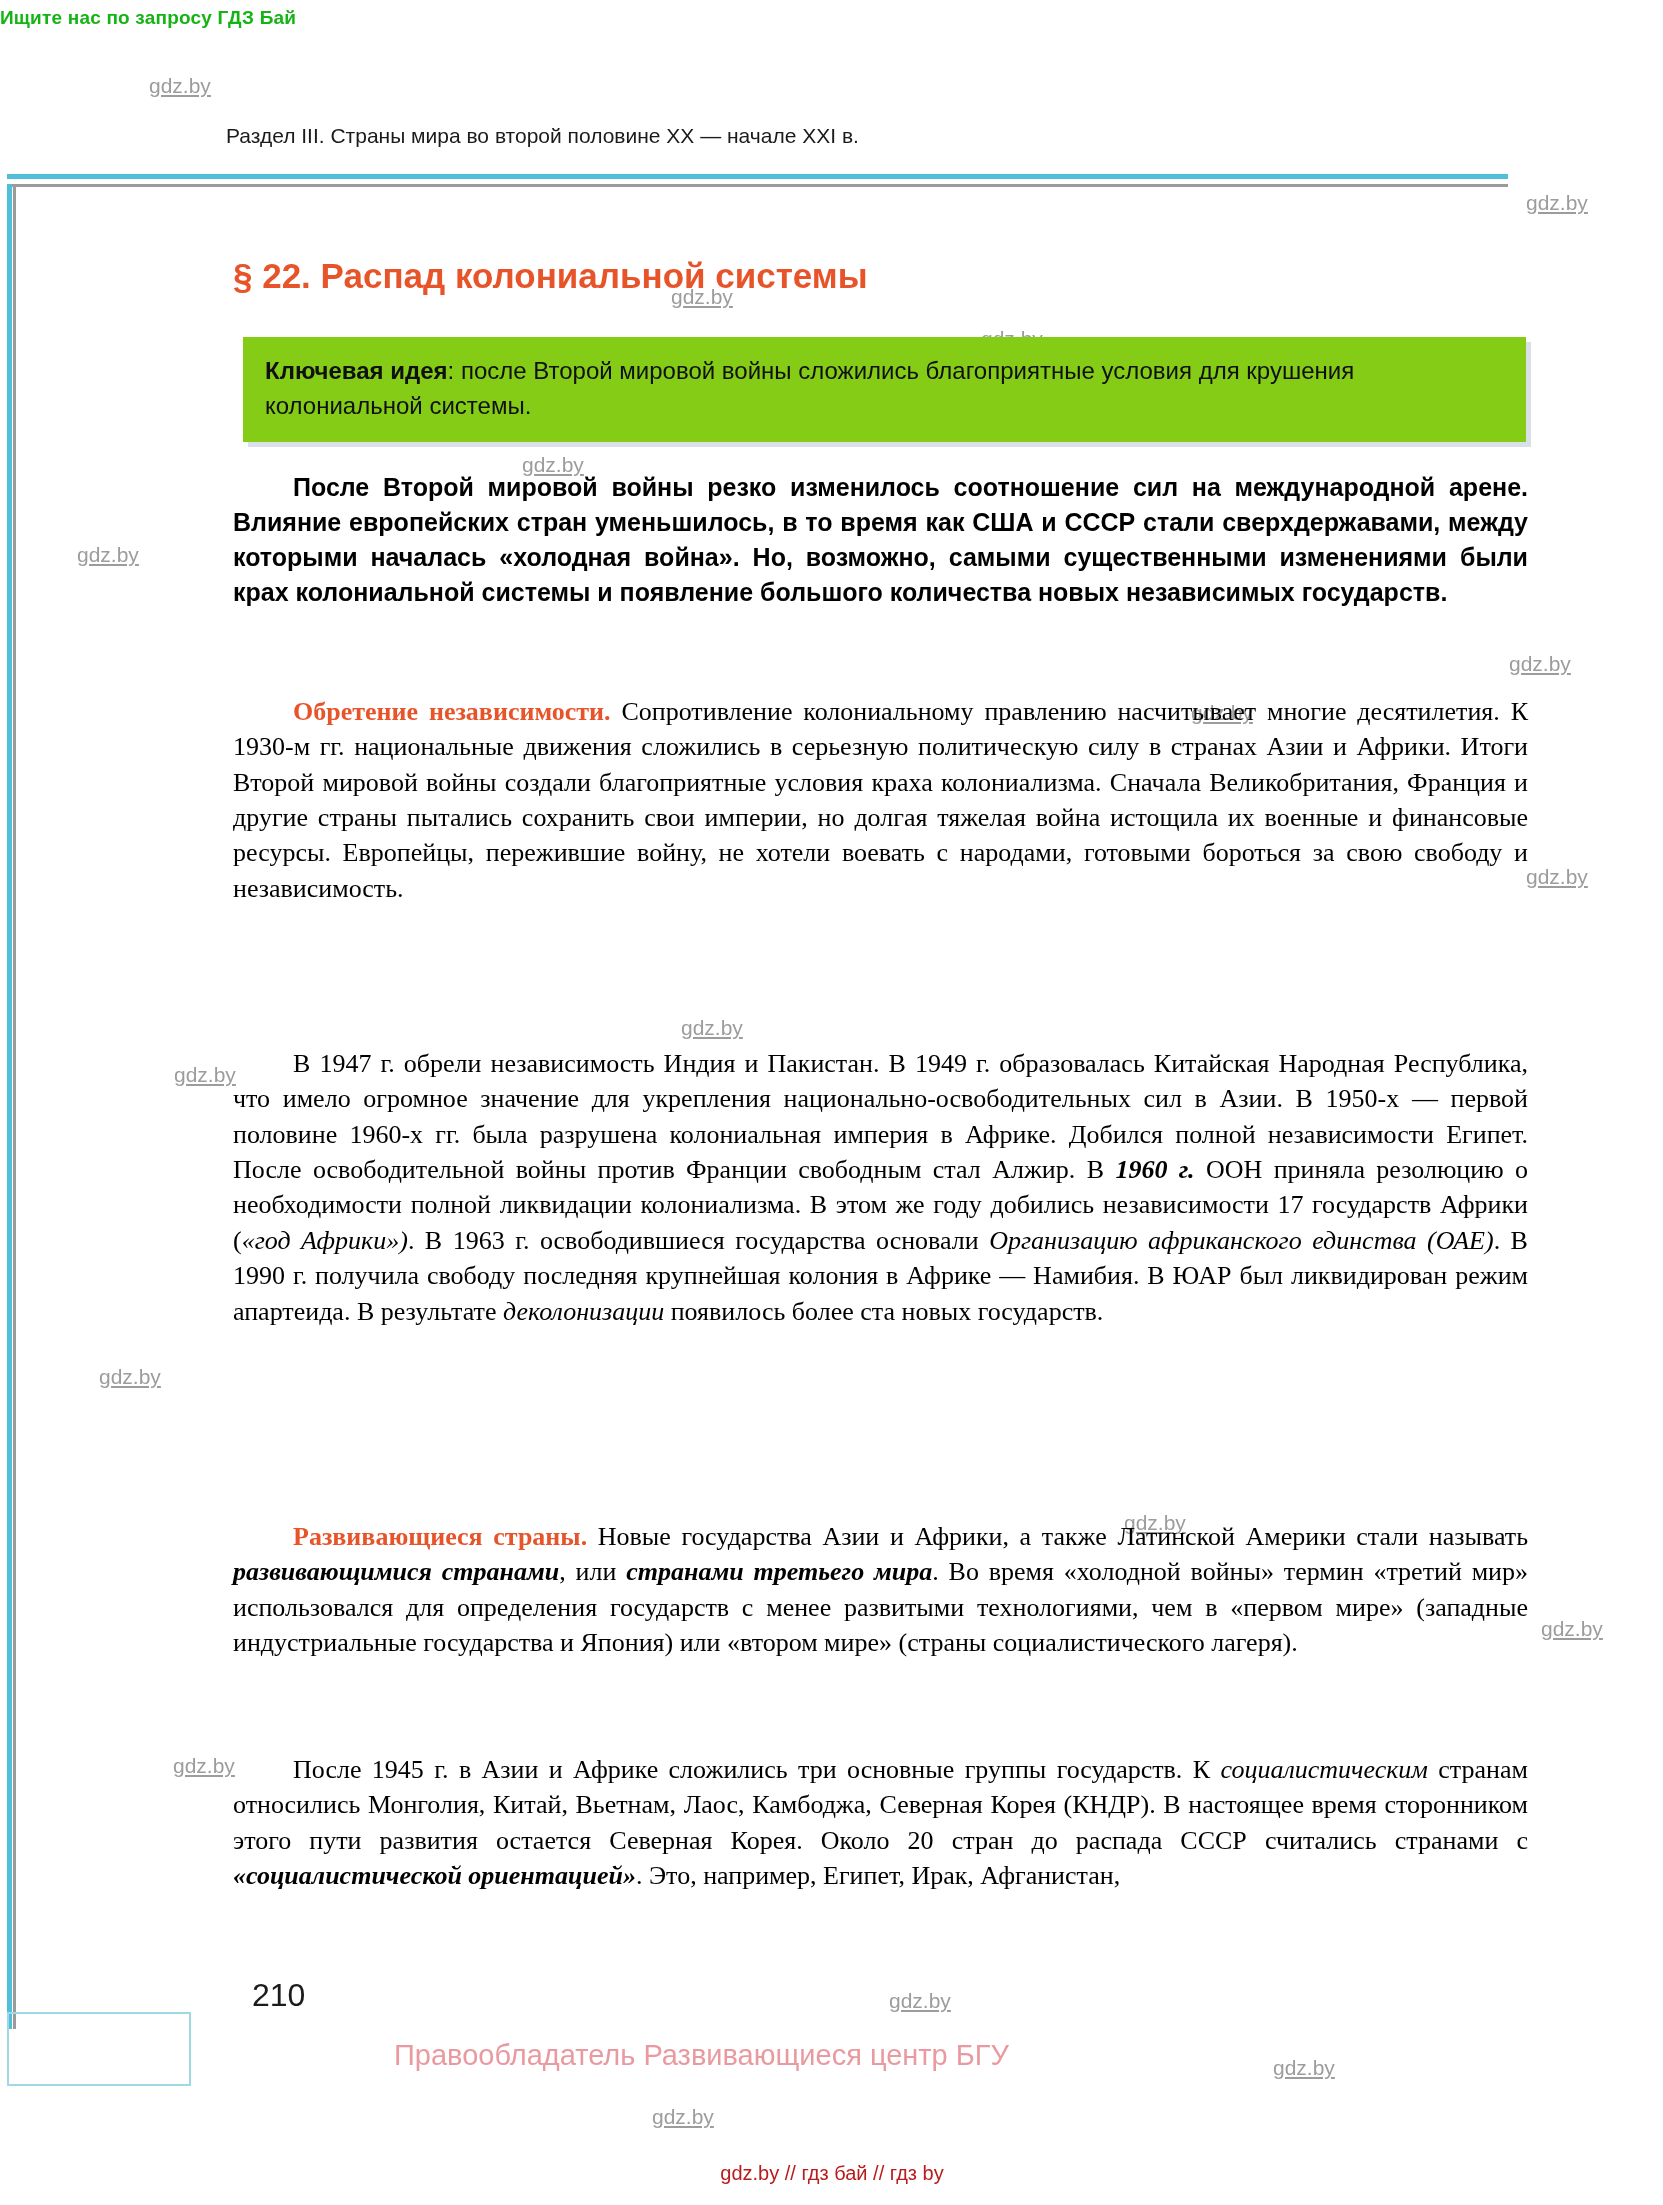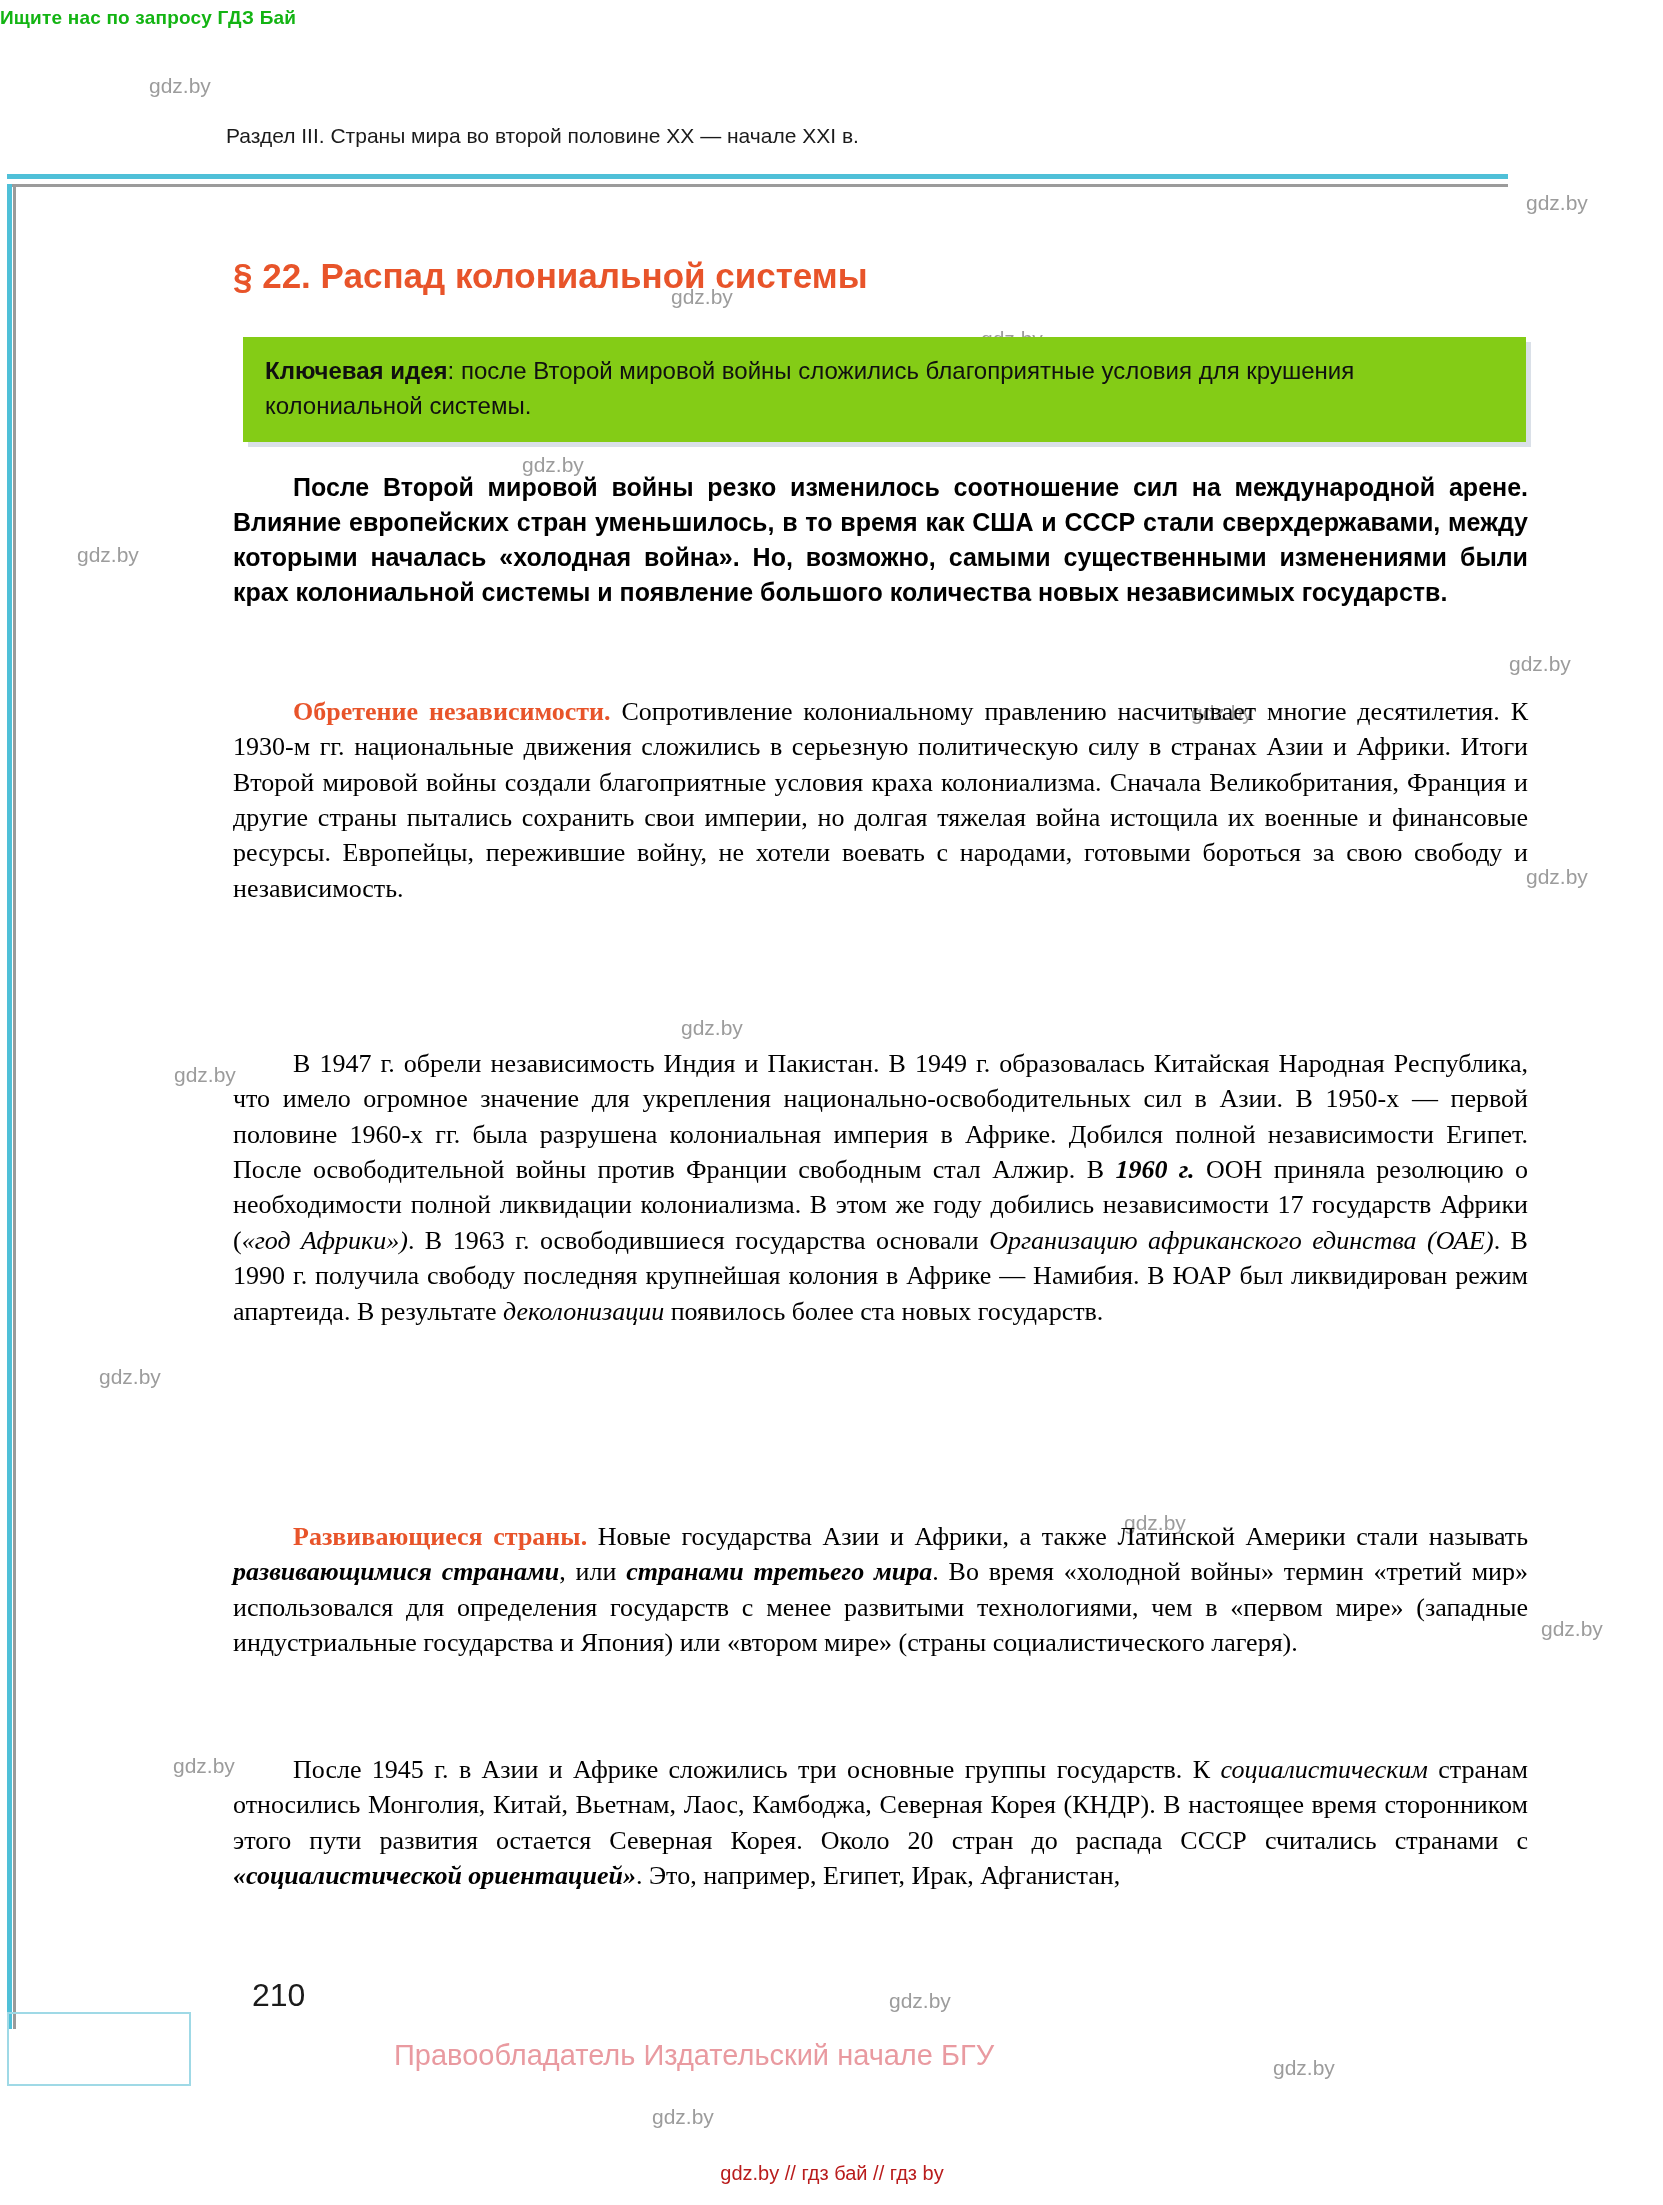--- a/index.html
+++ b/index.html
@@ -32,20 +32,21 @@
 
   
   .wm {
     position: absolute;
     font-family: "Liberation Sans", sans-serif;
     font-size: 21px;
     color: #8b8b8b;
     opacity: 0.85;
     white-space: nowrap;
     pointer-events: none;
+    text-decoration: underline;
   }
 
   
   .running-head {
     position: absolute;
     top: 124px;
     left: 226px;
     font-family: "Liberation Sans", sans-serif;
     font-size: 21px;
     color: #1b1b1b;
@@ -232,15 +233,15 @@
 <div class="col" style="top:1519px;">
   <p class="body"><span class="lead">Развивающиеся страны.</span><span> Новые государства Азии и Африки, а также Латинской Америки стали называть </span><span class="bi">развивающимися странами</span><span>, или </span><span class="bi">странами третьего мира</span><span>. Во время «холодной войны» термин «третий мир» использовался для определения государств с менее развитыми технологиями, чем в «первом мире» (западные индустриальные государства и Япония) или «втором мире» (страны социалистического лагеря).</span></p>
 </div>
 
 <div class="col" style="top:1752px;">
   <p class="body"><span>После 1945 г. в Азии и Африке сложились три основные группы государств. К </span><span class="it">социалистическим</span><span> странам относились Монголия, Китай, Вьетнам, Лаос, Камбоджа, Северная Корея (КНДР). В настоящее время сторонником этого пути развития остается Северная Корея. Около 20 стран до распада СССР считались странами с </span><span class="bi">«социалистической ориентацией»</span><span>. Это, например, Египет, Ирак, Афганистан,</span></p>
 </div>
 
 <div class="page-num-box"></div>
 <div class="page-num">210</div>
-<div class="copyright">Правообладатель Издательский начале БГУ</div>
+<div class="copyright">Правообладатель Развивающиеся центр БГУ</div>
 <div class="bottom-links">gdz.by  //  гдз бай  //  гдз by</div>
 
 
 </body></html>

